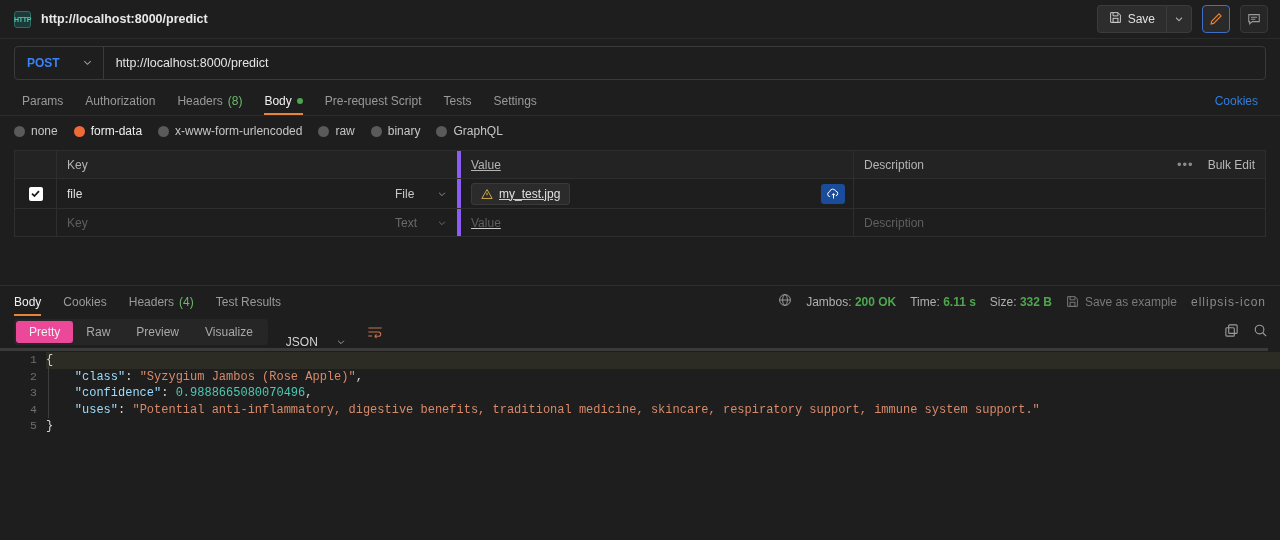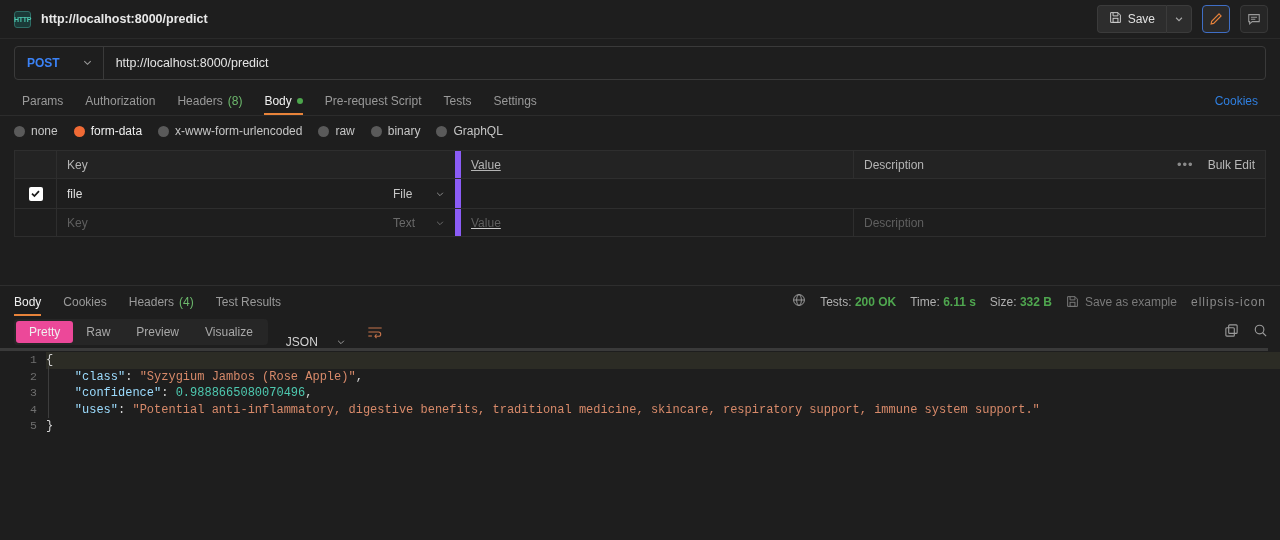--- a/index.html
+++ b/index.html
@@ -105,21 +105,21 @@
   .radio.sel { color:#efefef; }
 
   
   .tbl { margin: 4px 14px 0 14px; border:1px solid #2e2e2e; border-bottom:none; }
   .trow { display:flex; align-items:stretch; border-bottom:1px solid #2e2e2e; }
   .trow.head { background:#232323; height:28px; }
   .trow.data { height:30px; }
   .trow.empty { height:28px; }
   .cell { display:flex; align-items:center; padding: 0 10px; font-size:12px; overflow:hidden; }
   .c-check { width: 42px; justify-content:center; border-right:1px solid #2e2e2e; }
-  .c-key { flex: 0 0 404px; border-right:6px solid #8b5cf6; position:relative; }
+  .c-key { flex: 0 0 404px; border-right:4px solid #8b5cf6; position:relative; }
   .c-val { flex: 0 0 393px; border-right:1px solid #2e2e2e; position:relative;text-decoration:underline; }
   .c-desc { flex: 1; }
   .hdr-txt { color:#b4b4b4; }
   .ph { color:#5f5f5f; }
   .val-txt { color:#e0e0e0; }
   .checkbox {
     width:14px; height:14px; border-radius:2px; background:#fff;
     display:flex; align-items:center; justify-content:center; cursor:pointer;
   }
   .checkbox svg { display:block; }
@@ -308,20 +308,35 @@
       </div>
       <div class="cell c-key">
         <span class="val-txt">file</span>
         <span class="type-sel">
           <span>File</span>
           <svg width="10" height="10" viewBox="0 0 12 12" fill="none" stroke="#8a8a8a" stroke-width="1.2">
               <path d="M2.5 4.5L6 8l3.5-3.5"></path>
             </svg>
         </span>
       </div>
+      <div class="cell c-val">
+        <span class="file-chip">
+          <svg width="12" height="12" viewBox="0 0 14 14" fill="none" stroke="#d6b14a" stroke-width="1.1">
+            <path d="M7 1.8L13 12.2H1z"></path>
+              <path d="M7 5.4v3.1M7 10.1v.1" stroke-width="1.3"></path>
+          </svg>
+          <span>my_test.jpg</span>
+        </span>
+        <span class="upload-btn">
+          <svg width="15" height="13" viewBox="0 0 18 14" fill="none" stroke="#ffffff" stroke-width="1.2">
+            <path d="M4.6 10.8a3 3 0 01-.2-5.9 3.8 3.8 0 017.3-.7 2.8 2.8 0 012.4 2.8 2.9 2.9 0 01-2.3 2.8"></path>
+            <path d="M9 13V7.2M9 7.2L7.2 9M9 7.2L10.8 9"></path>
+          </svg>
+        </span>
+      </div>
       <div class="cell c-desc">
         <span></span>
       </div>
     </div>
 
     <div class="trow empty">
       <div class="cell c-check"></div>
       <div class="cell c-key">
         <span class="ph">Key</span>
         <span class="type-sel ph-sel">
@@ -360,21 +375,21 @@
 
     <div class="resp-meta">
       <span>
         <svg width="14" height="14" viewBox="0 0 16 16" fill="none" stroke="#9a9a9a" stroke-width="1.1">
           <circle cx="8" cy="8" r="6.2"></circle>
             <ellipse cx="8" cy="8" rx="2.7" ry="6.2"></ellipse>
             <path d="M1.9 8h12.2"></path>
         </svg>
       </span>
       <span>
-        <span>Tests:</span>
+        <span>Jambos:</span>
         <span class="mval">200 OK</span>
       </span>
       <span>
         <span>Time:</span>
         <span class="mval">6.11 s</span>
       </span>
       <span>
         <span>Size:</span>
         <span class="mval">332 B</span>
       </span>

